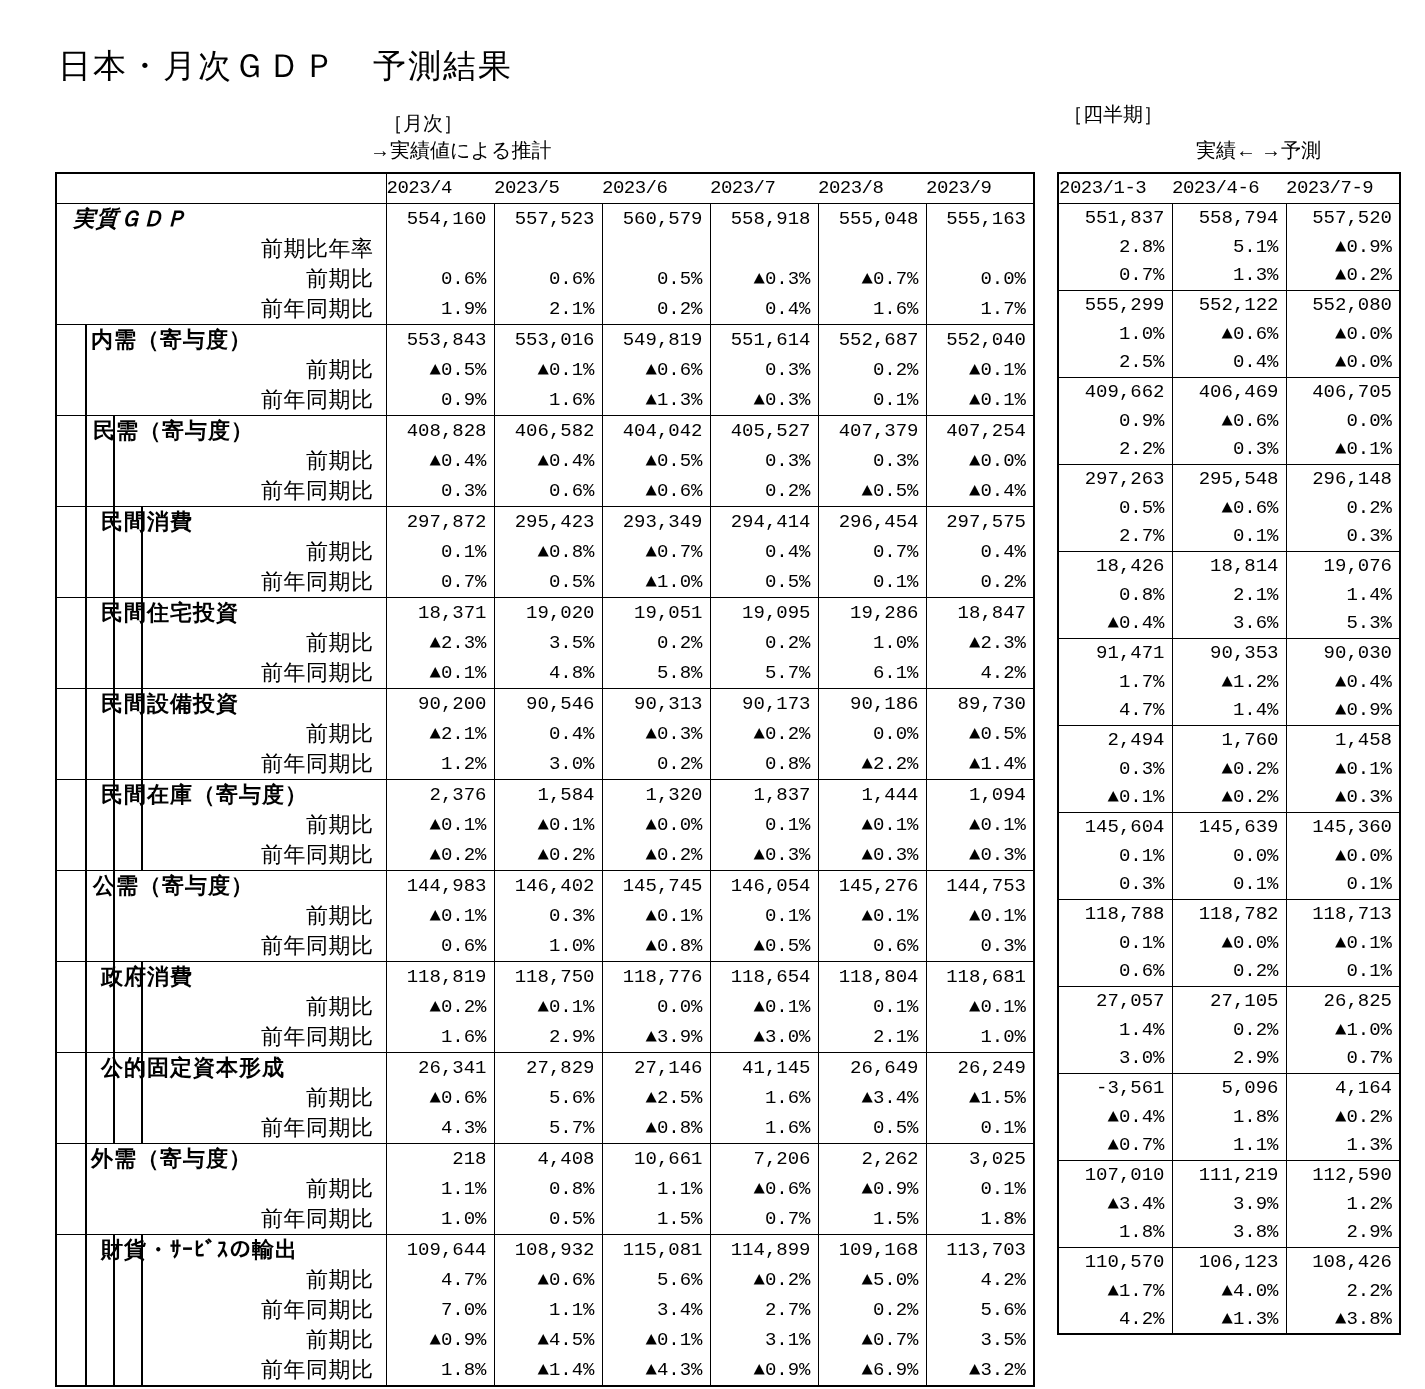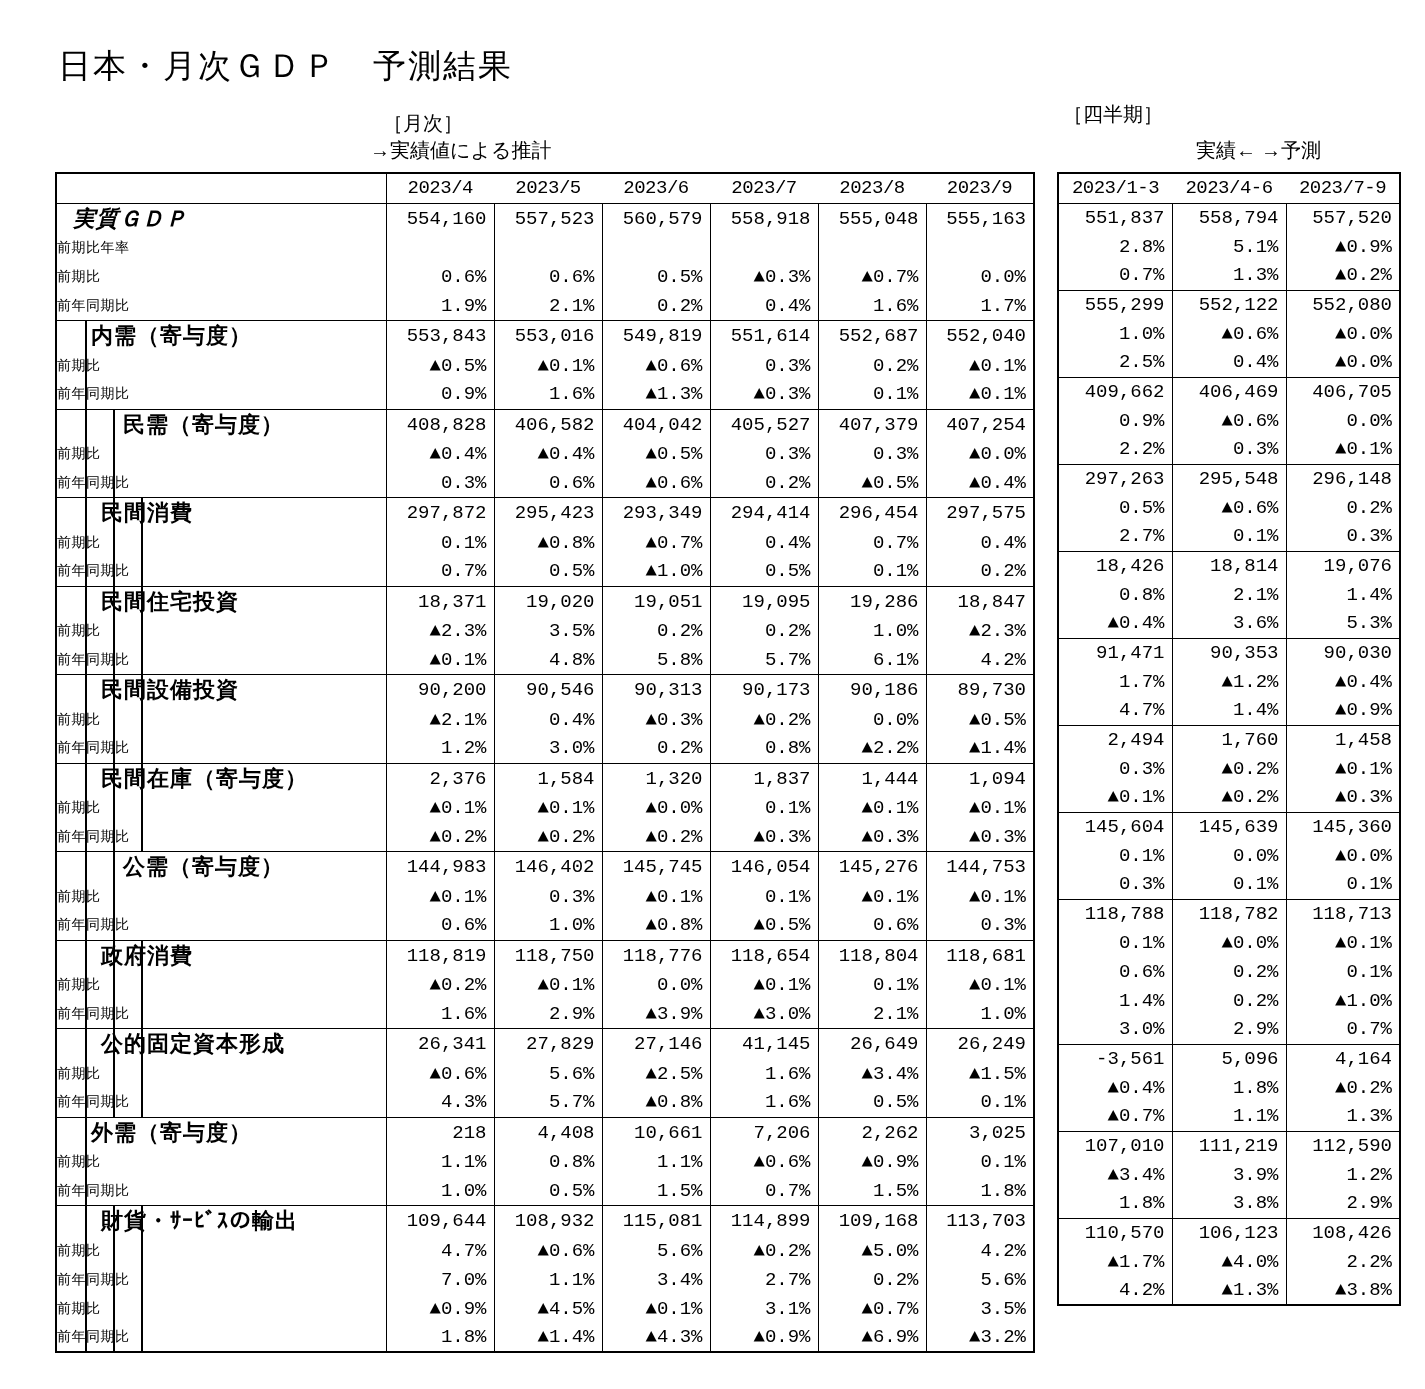--- a/index.html
+++ b/index.html
@@ -38,21 +38,20 @@
     padding:0;margin:0;
     font-family:"Liberation Mono","DejaVu Sans Mono",monospace;
     font-size:19px;
     vertical-align:middle;
     box-sizing:border-box;
   }
 
   
   .hdr td{
     height:30px;
-    text-align:center;
     font-size:19px;
     border-top:2px solid #000;
     border-bottom:1px solid #000;
     letter-spacing:-0.5px;
   }
   .hdr td.labelcell{border-right:1px solid #000;}
 
   
   td.val{
     text-align:right;
@@ -74,43 +73,43 @@
   }
   .lbl .head{
     font-size:22px;
     font-weight:bold;
     font-family:"Liberation Sans","DejaVu Sans",sans-serif;
     letter-spacing:1px;
     display:inline-block;
   }
   .lbl .sub{
     display:block;
-    text-align:left;
+    text-align:right;
     padding-right:12px;
-    font-size:14px;
+    font-size:22px;
     font-weight:normal;
     letter-spacing:0.5px;
     font-family:"Liberation Sans","DejaVu Sans",sans-serif;
   }
 
   
   tr.grp td{border-top:1px solid #000;}
   
   tr.lastrow td{border-bottom:2px solid #000;}
   .bar{
     position:absolute;top:0;bottom:0;width:0;
     border-left:2px solid #000;
   }
   .bar.b1{left:28px;}
   .bar.b2{left:56px;}
   .bar.b3{left:84px;}
 
   .txt0{padding-left:16px;font-style:italic;}
   .txt1{padding-left:34px;}
-  .txt2{padding-left:66px;}
+  .txt2{padding-left:36px;}
   .txt3{padding-left:44px;}
 
   
   .monthly{border-left:2px solid #000;}
   .quarterly{border-left:2px solid #000;border-right:2px solid #000;}
   td.val.lastcol{border-right:2px solid #000;}
   .hdr td.lastcol{border-right:2px solid #000;}
 </style>
 </head>
 <body>
@@ -755,20 +754,25 @@
           <tr>
             <td class="val">0.1%</td>
             <td class="val">▲0.0%</td>
             <td class="val lastcol">▲0.1%</td>
           </tr>
           <tr>
             <td class="val">0.6%</td>
             <td class="val">0.2%</td>
             <td class="val lastcol">0.1%</td>
           </tr>
+          <tr class="grp">
+            <td class="val">27,057</td>
+            <td class="val">27,105</td>
+            <td class="val lastcol">26,825</td>
+          </tr>
           <tr>
             <td class="val">1.4%</td>
             <td class="val">0.2%</td>
             <td class="val lastcol">▲1.0%</td>
           </tr>
           <tr>
             <td class="val">3.0%</td>
             <td class="val">2.9%</td>
             <td class="val lastcol">0.7%</td>
           </tr>

